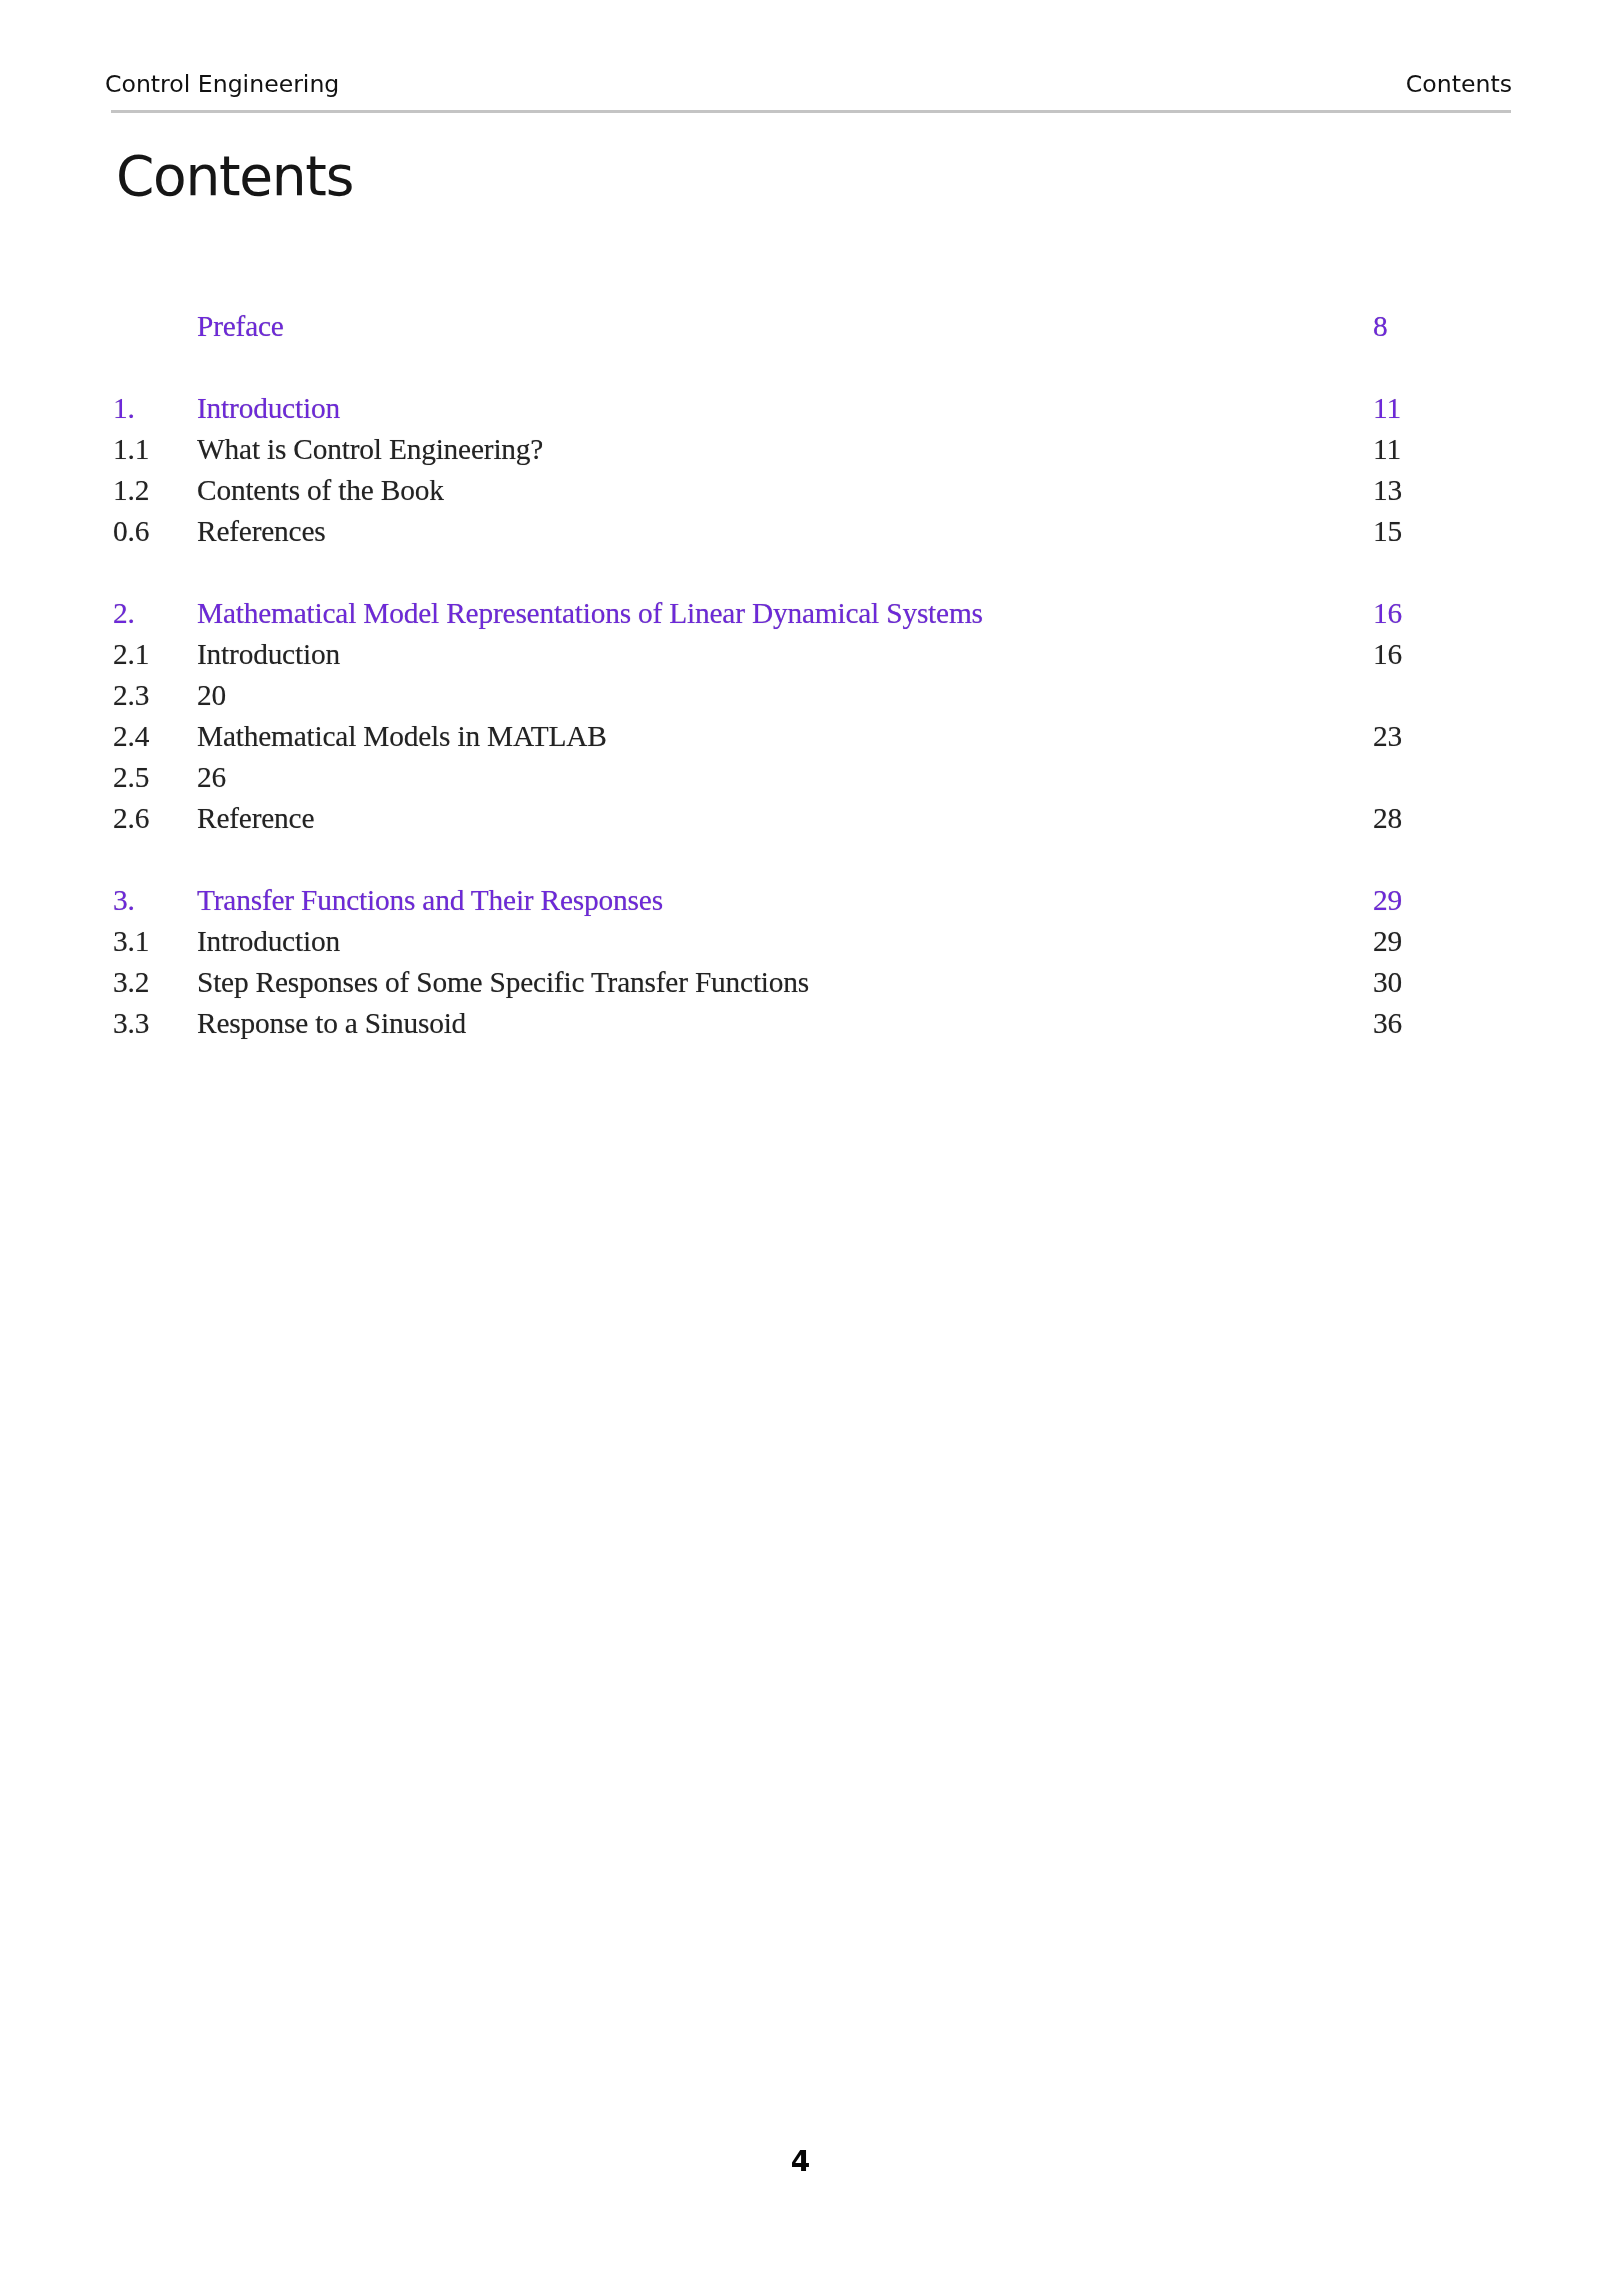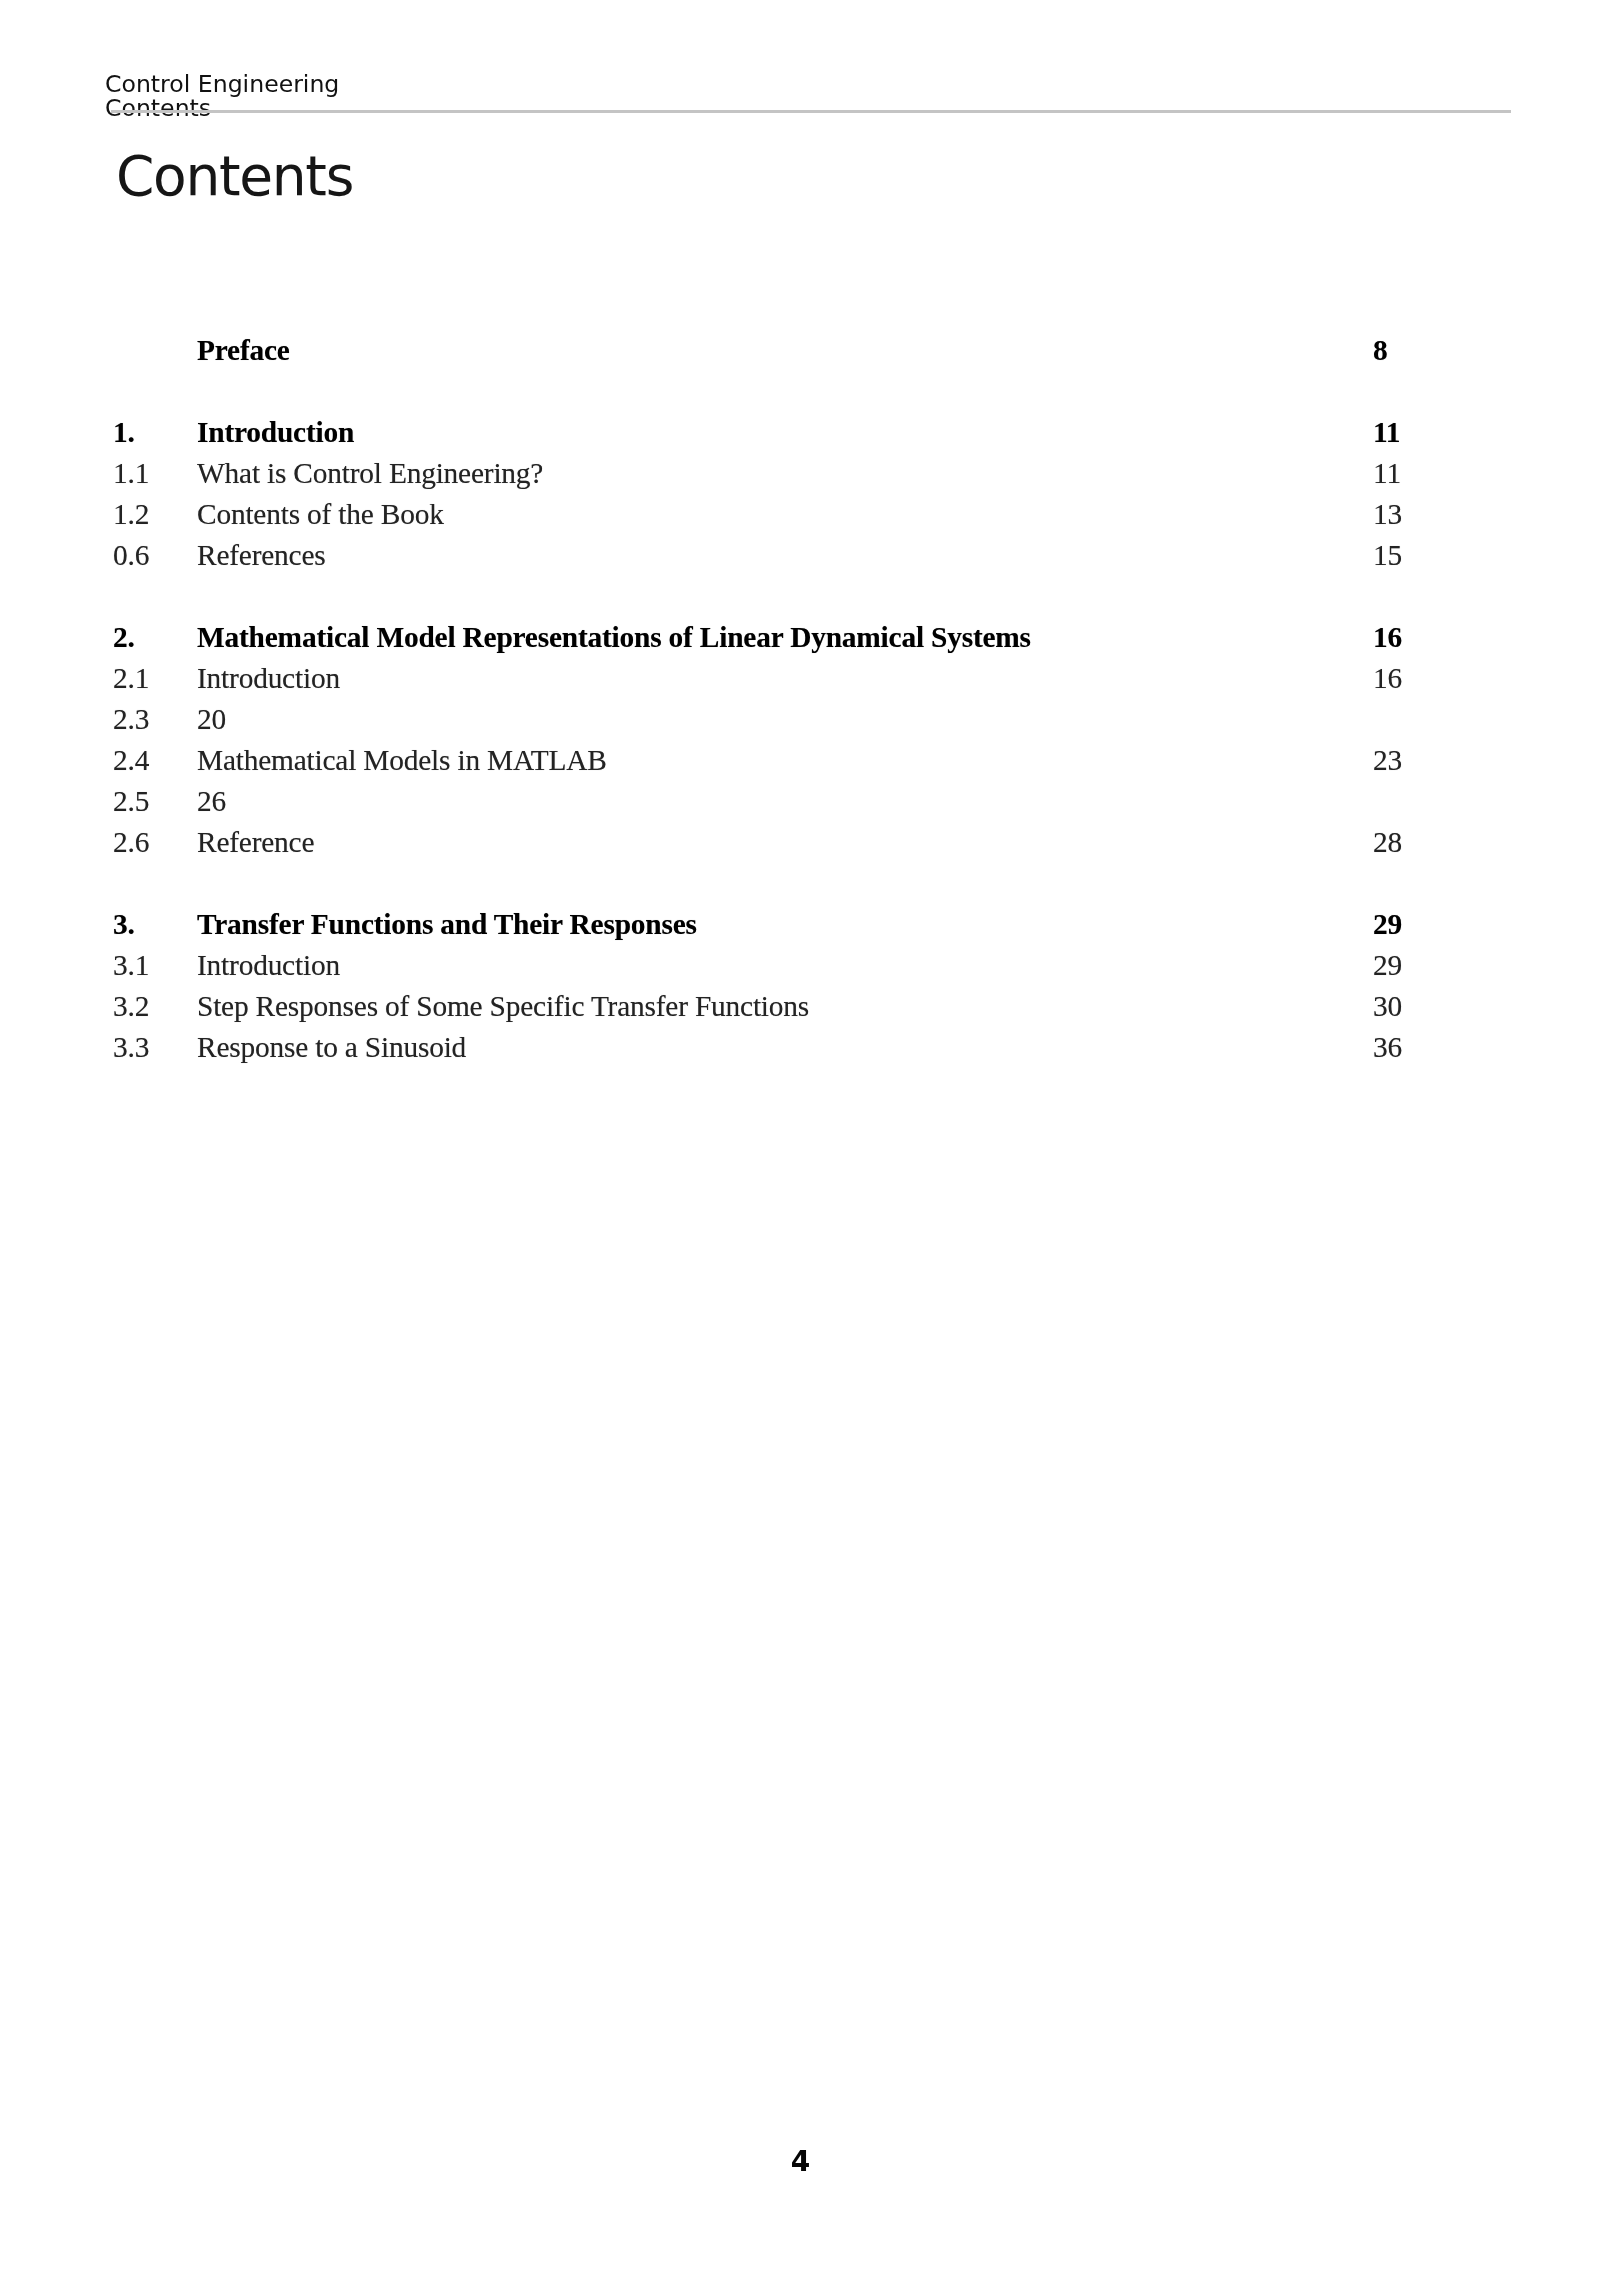--- a/index.html
+++ b/index.html
@@ -16,21 +16,20 @@
   .running-header {
     position: absolute;
     top: 73px;
     left: 105px;
     width: 1407px;
     display: flex;
     justify-content: space-between;
     font-size: 23.6px;
     line-height: 1;
     color: #121212;
-    flex-direction: column;
   }
   .header-rule {
     position: absolute;
     top: 110px;
     left: 111px;
     width: 1400px;
     height: 3.3px;
     background: #c4c4c4;
   }
 
@@ -57,21 +56,21 @@
     text-shadow: 0 0 0.7px rgba(40,40,40,0.45);
     letter-spacing: -0.2px;
   }
   .toc-block + .toc-block { margin-top: 41px; }
   .toc-row {
     display: flex;
     height: 41px;
     line-height: 41px;
     white-space: nowrap;
   }
-  .toc-row.bold { font-weight: bold; color: #000000; margin-top: 24px; }
+  .toc-row.bold { font-weight: normal; color: #6d28d9; }
   .toc-row .num { width: 84px; flex: 0 0 84px; }
   .toc-row .t   { flex: 1 1 auto; overflow: hidden; }
   .toc-row .pg  { width: 70px; flex: 0 0 70px; text-align: left; }
 
   
   .footer-folio {
     position: absolute;
     top: 2148px;
     left: 735px;
     width: 131px;

